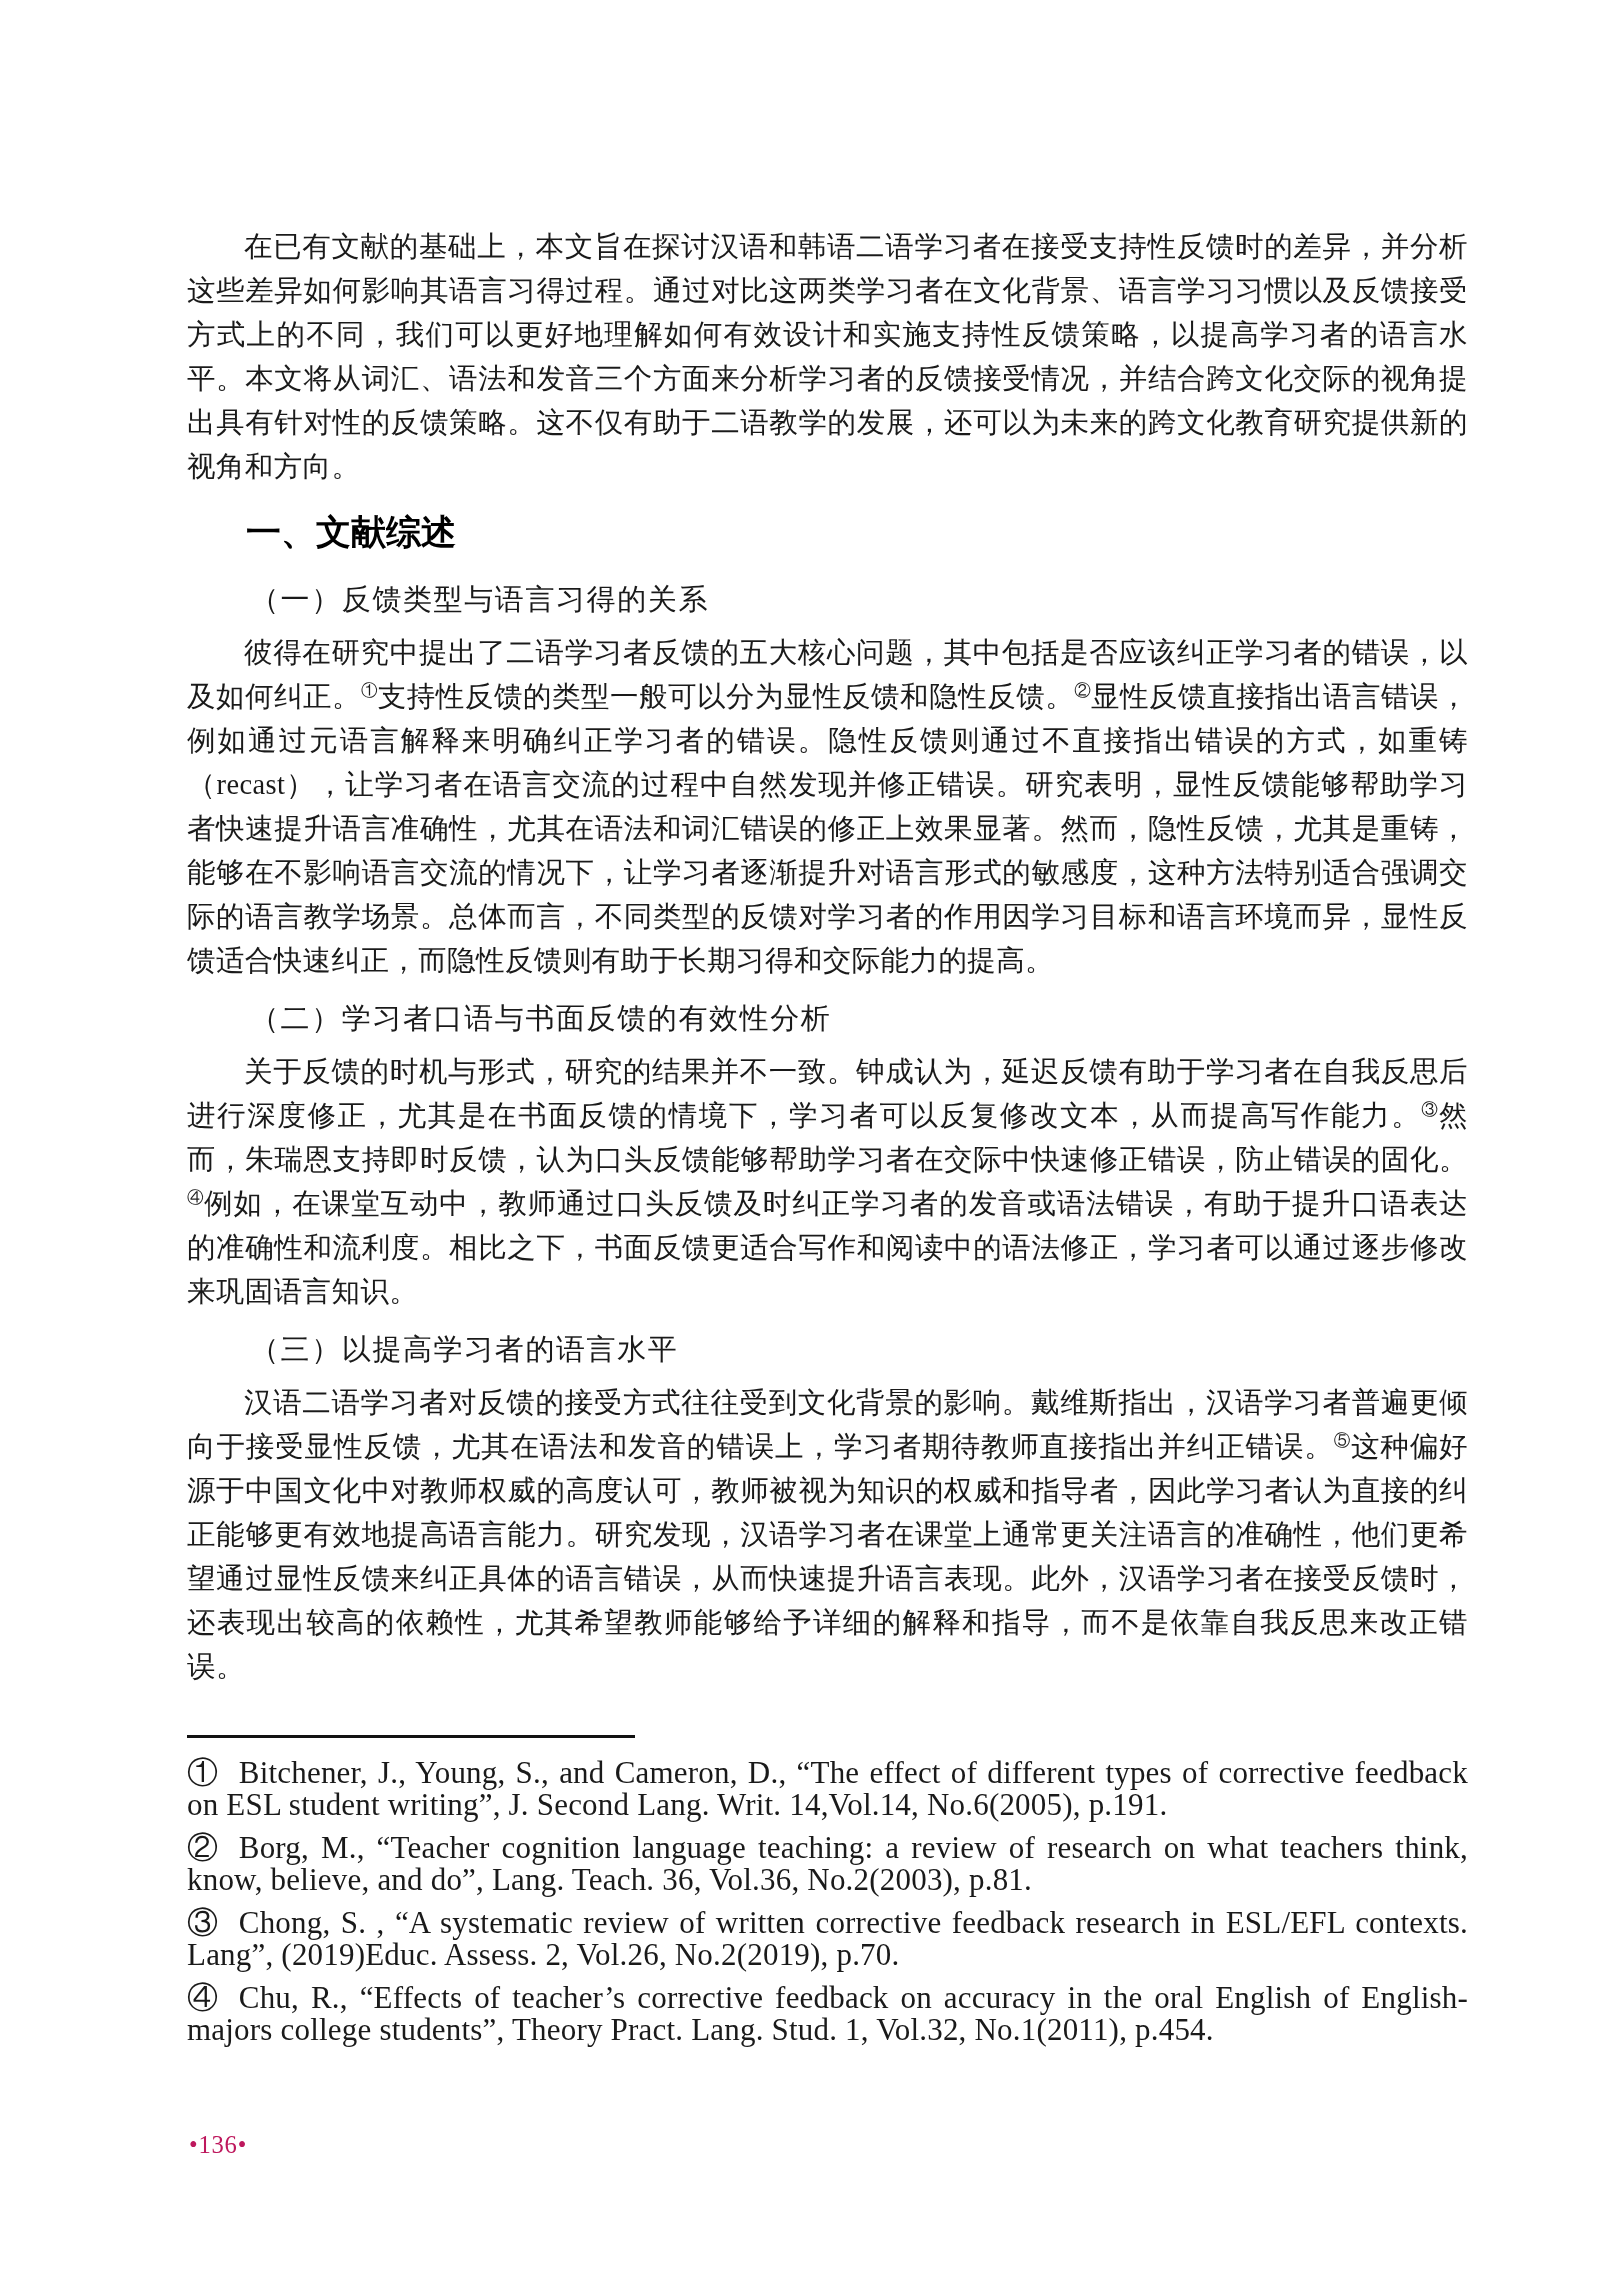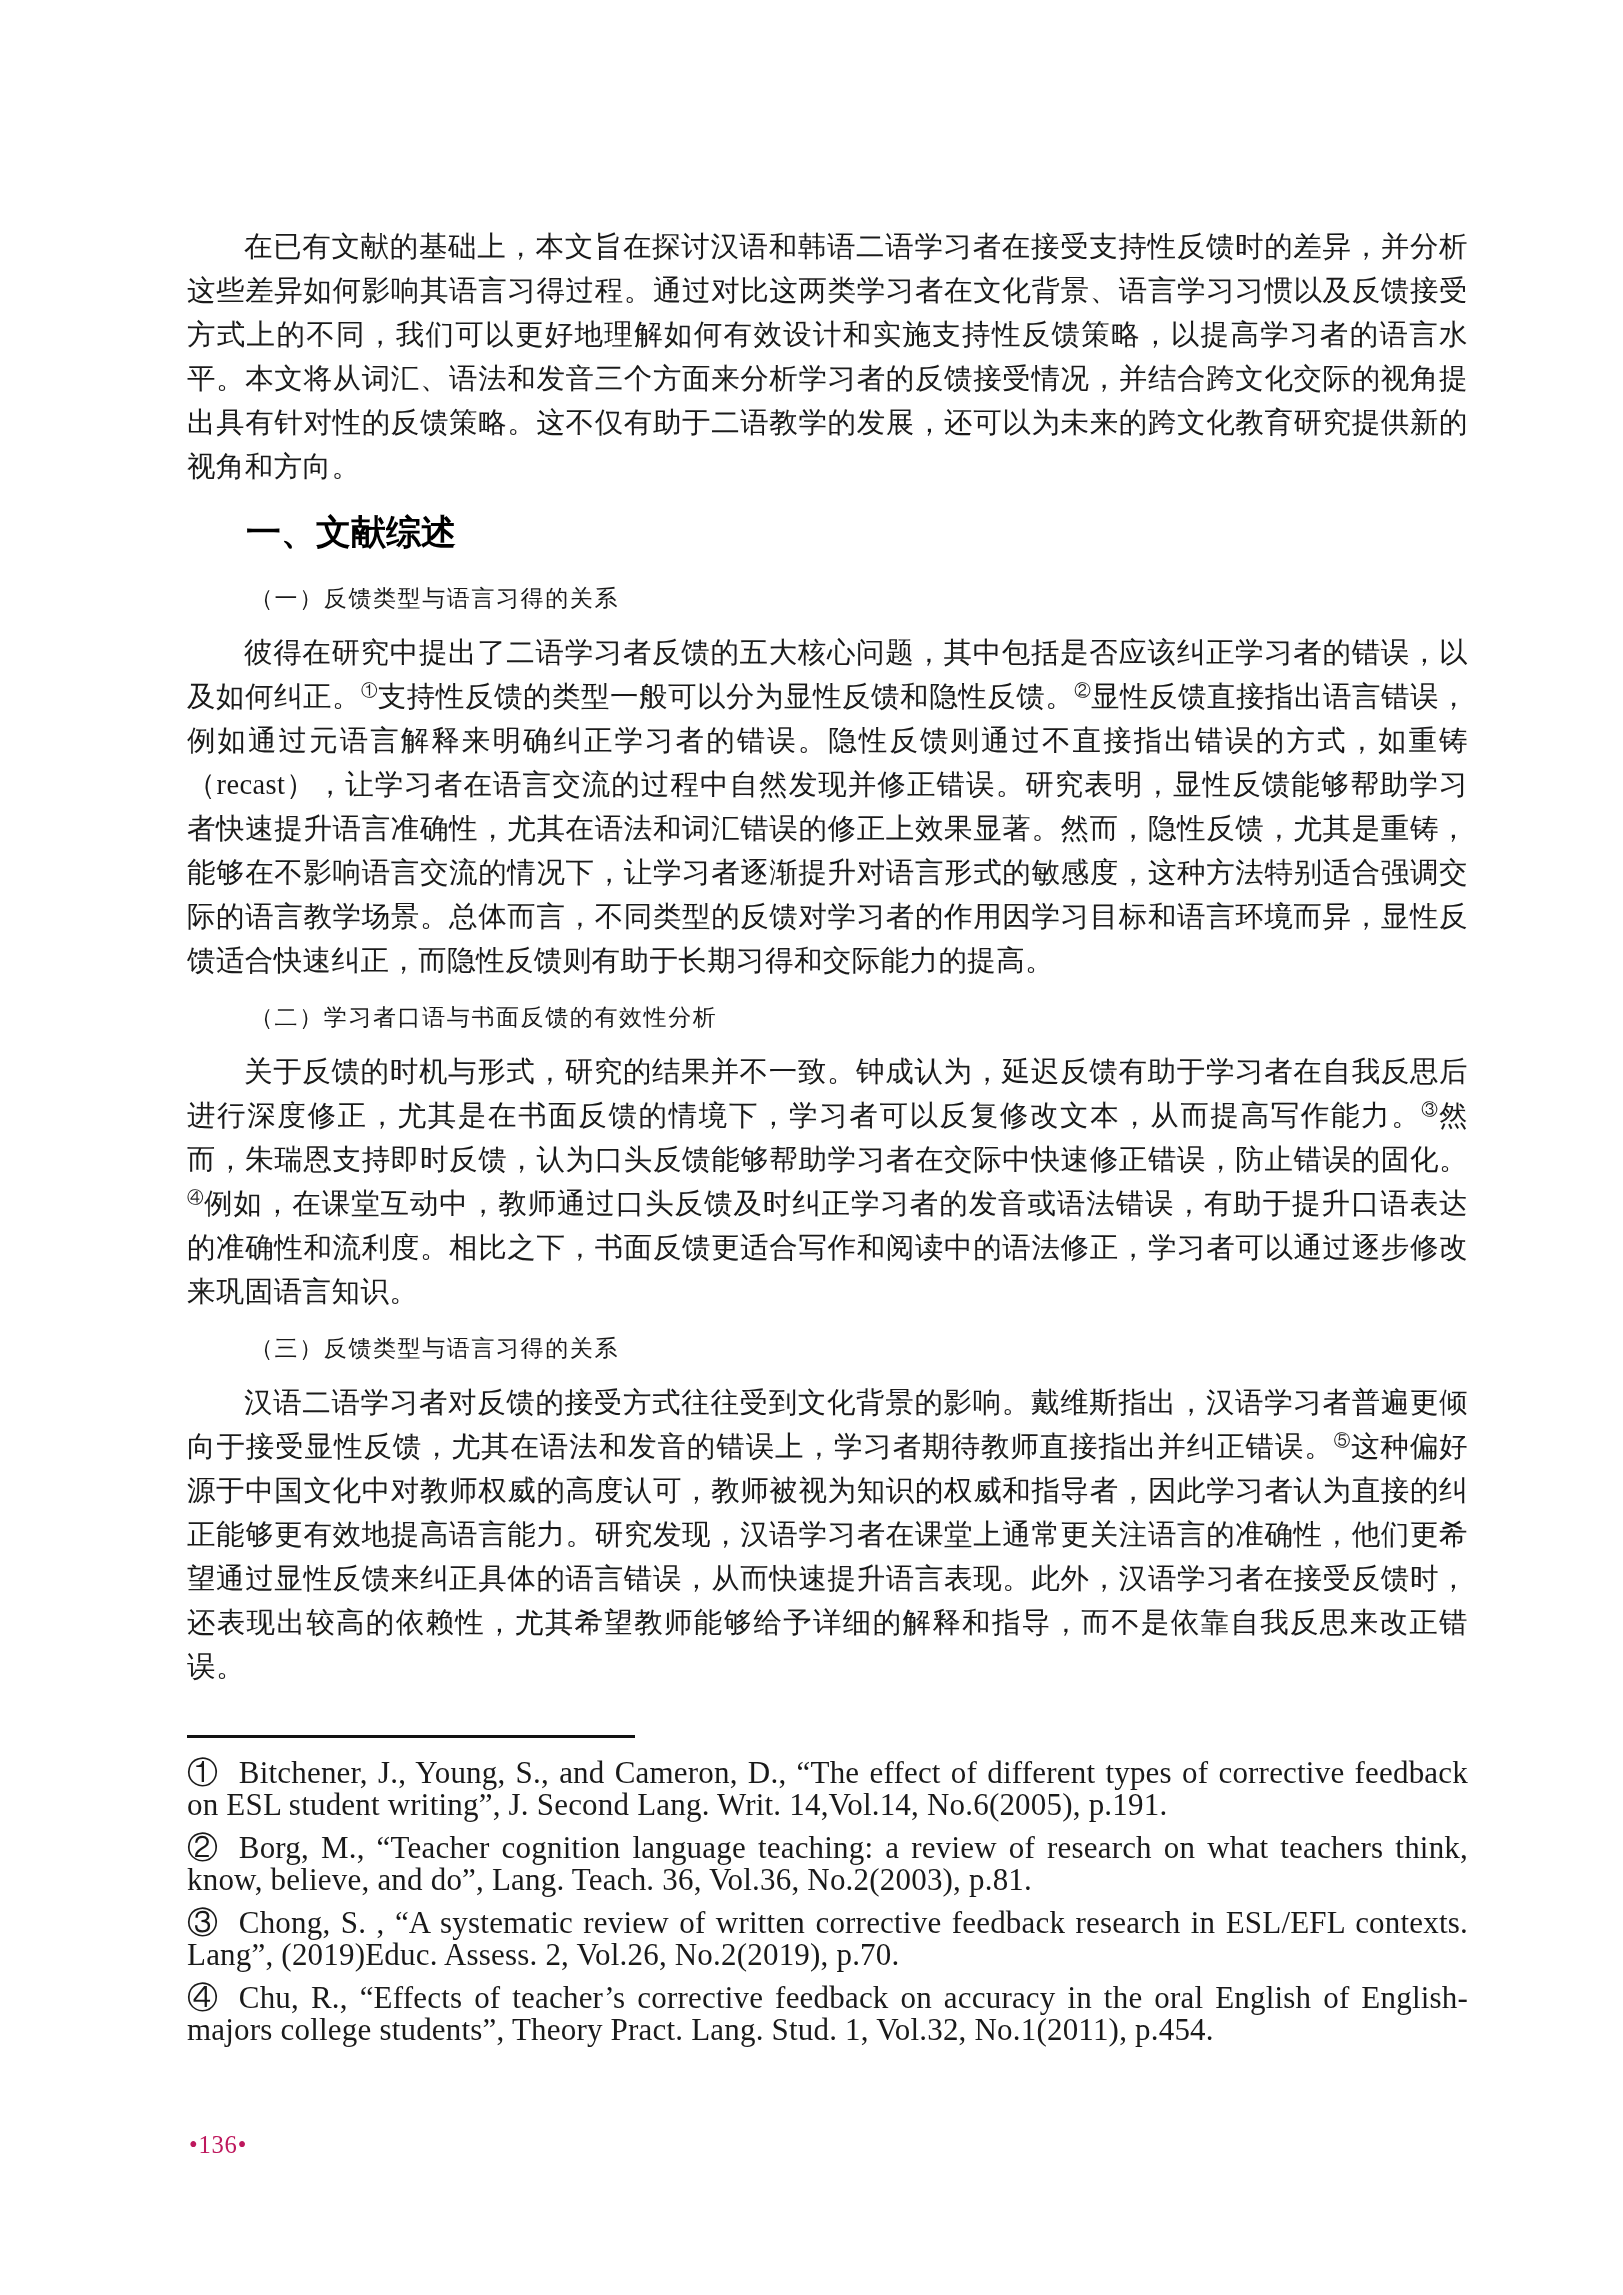--- a/index.html
+++ b/index.html
@@ -31,21 +31,21 @@
     padding-left:59px;
     font-family:Liberation Mono, monospace;
     font-weight:bold;
     font-size:35px;
     line-height:45px;
     color:#000;
   }
   .sub{
     margin:14.3px 0 12.7px 0;
     padding-left:63px;
-    font-size:23px;
+    font-size:29px;
     line-height:40px;
     font-weight:normal;
     letter-spacing:1.6px;
   }
   .fnref{
     font-size:16.6px;
     vertical-align:super;
     line-height:0;
     letter-spacing:0;
   }
@@ -83,21 +83,21 @@
     <p class="para"><span>在已有文献的基础上，本文旨在探讨汉语和韩语二语学习者在接受支持性反馈时的差异，并分析这些差异如何影响其语言习得过程。通过对比这两类学习者在文化背景、语言学习习惯以及反馈接受方式上的不同，我们可以更好地理解如何有效设计和实施支持性反馈策略，以提高学习者的语言水平。本文将从词汇、语法和发音三个方面来分析学习者的反馈接受情况，并结合跨文化交际的视角提出具有针对性的反馈策略。这不仅有助于二语教学的发展，还可以为未来的跨文化教育研究提供新的视角和方向。</span></p>
 
     <h2 class="h1">一、文献综述</h2>
 
     <h3 class="sub">（一）反馈类型与语言习得的关系</h3>
     <p class="para"><span>彼得在研究中提出了二语学习者反馈的五大核心问题，其中包括是否应该纠正学习者的错误，以及如何纠正。</span><sup class="fnref">①</sup><span>支持性反馈的类型一般可以分为显性反馈和隐性反馈。</span><sup class="fnref">②</sup><span>显性反馈直接指出语言错误，例如通过元语言解释来明确纠正学习者的错误。隐性反馈则通过不直接指出错误的方式，如重铸（recast），让学习者在语言交流的过程中自然发现并修正错误。研究表明，显性反馈能够帮助学习者快速提升语言准确性，尤其在语法和词汇错误的修正上效果显著。然而，隐性反馈，尤其是重铸，能够在不影响语言交流的情况下，让学习者逐渐提升对语言形式的敏感度，这种方法特别适合强调交际的语言教学场景。总体而言，不同类型的反馈对学习者的作用因学习目标和语言环境而异，显性反馈适合快速纠正，而隐性反馈则有助于长期习得和交际能力的提高。</span></p>
 
     <h3 class="sub">（二）学习者口语与书面反馈的有效性分析</h3>
     <p class="para"><span>关于反馈的时机与形式，研究的结果并不一致。钟成认为，延迟反馈有助于学习者在自我反思后进行深度修正，尤其是在书面反馈的情境下，学习者可以反复修改文本，从而提高写作能力。</span><sup class="fnref">③</sup><span>然而，朱瑞恩支持即时反馈，认为口头反馈能够帮助学习者在交际中快速修正错误，防止错误的固化。</span><sup class="fnref">④</sup><span>例如，在课堂互动中，教师通过口头反馈及时纠正学习者的发音或语法错误，有助于提升口语表达的准确性和流利度。相比之下，书面反馈更适合写作和阅读中的语法修正，学习者可以通过逐步修改来巩固语言知识。</span></p>
 
-    <h3 class="sub">（三）反馈类型与语言习得的关系</h3>
+    <h3 class="sub">（三）以提高学习者的语言水平</h3>
     <p class="para"><span>汉语二语学习者对反馈的接受方式往往受到文化背景的影响。戴维斯指出，汉语学习者普遍更倾向于接受显性反馈，尤其在语法和发音的错误上，学习者期待教师直接指出并纠正错误。</span><sup class="fnref">⑤</sup><span>这种偏好源于中国文化中对教师权威的高度认可，教师被视为知识的权威和指导者，因此学习者认为直接的纠正能够更有效地提高语言能力。研究发现，汉语学习者在课堂上通常更关注语言的准确性，他们更希望通过显性反馈来纠正具体的语言错误，从而快速提升语言表现。此外，汉语学习者在接受反馈时，还表现出较高的依赖性，尤其希望教师能够给予详细的解释和指导，而不是依靠自我反思来改正错误。</span></p>
 
     <hr class="fn-separator">
 
     <p class="footnote"><span class="fn-marker">①</span><span>Bitchener, J., Young, S., and Cameron, D., “The effect of different types of corrective feedback on ESL student writing”, J. Second Lang. Writ. 14,Vol.14, No.6(2005), p.191.</span></p>
     <p class="footnote"><span class="fn-marker">②</span><span>Borg, M., “Teacher cognition language teaching: a review of research on what teachers think, know, believe, and do”, Lang. Teach. 36, Vol.36, No.2(2003), p.81.</span></p>
     <p class="footnote"><span class="fn-marker">③</span><span>Chong, S. , “A systematic review of written corrective feedback research in ESL/EFL contexts. Lang”, (2019)Educ. Assess. 2, Vol.26, No.2(2019), p.70.</span></p>
     <p class="footnote"><span class="fn-marker">④</span><span>Chu, R., “Effects of teacher’s corrective feedback on accuracy in the oral English of English-majors college students”, Theory Pract. Lang. Stud. 1, Vol.32, No.1(2011), p.454.</span></p>
 
   </div>

